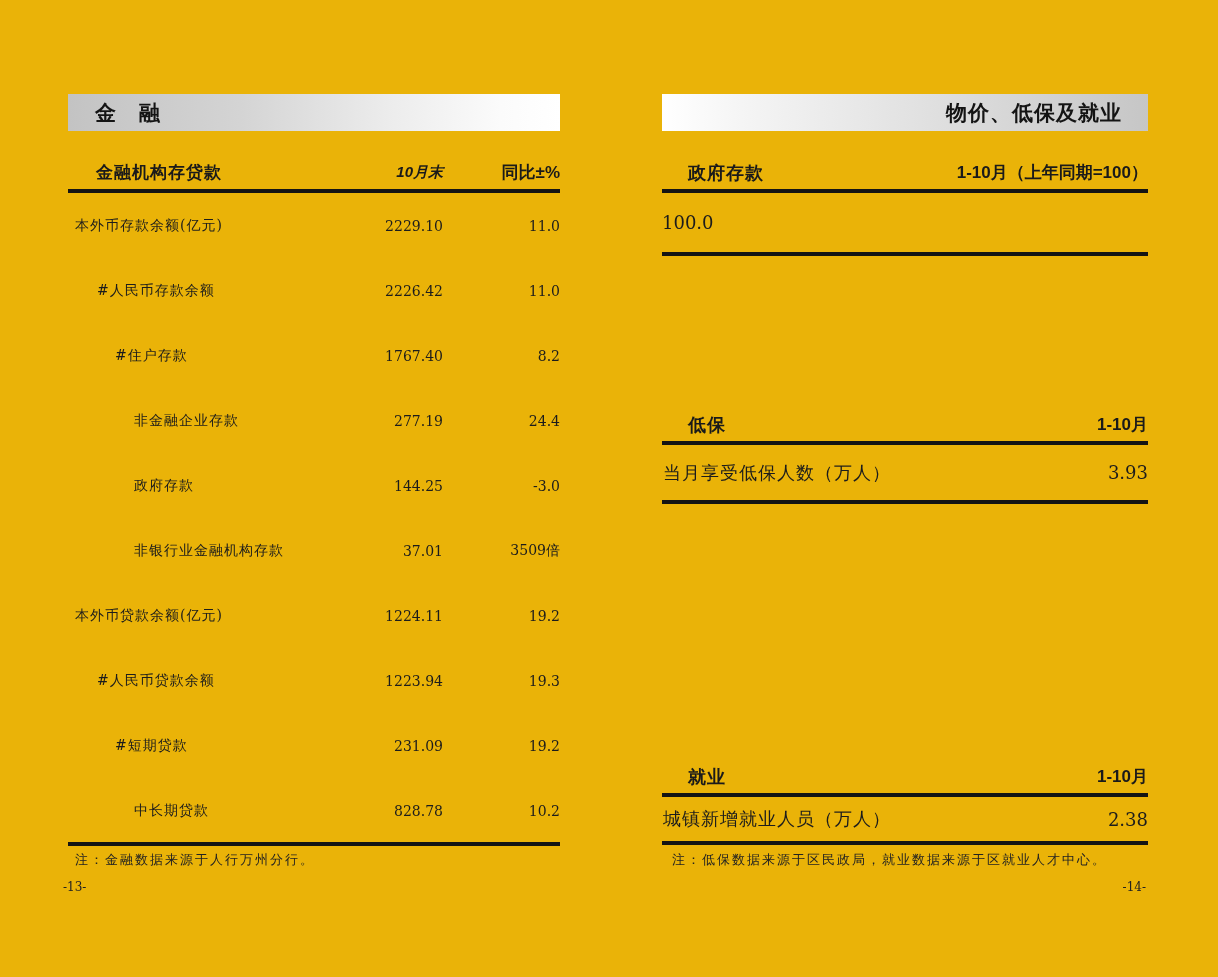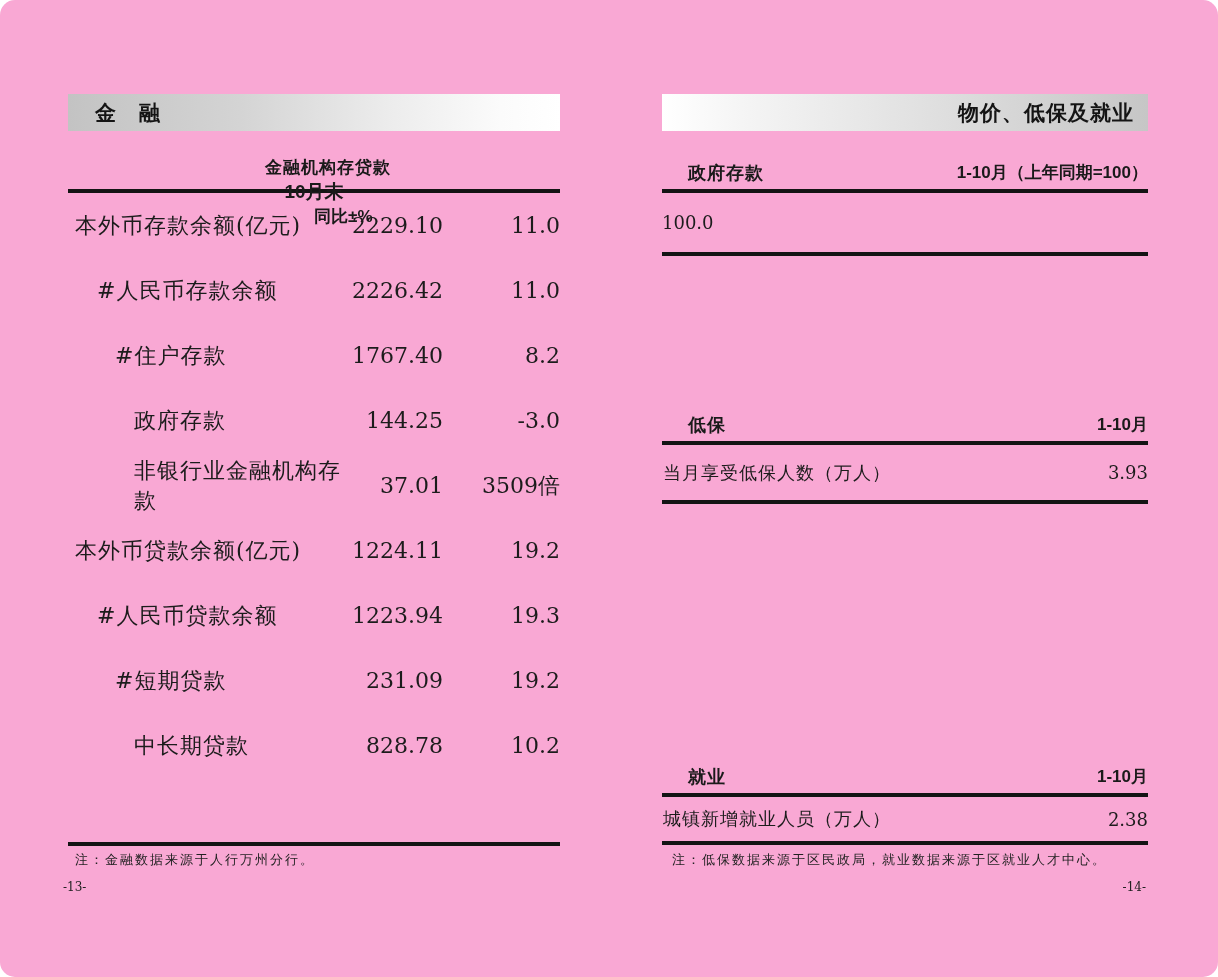--- a/index.html
+++ b/index.html
@@ -1,40 +1,40 @@
 <!DOCTYPE html>
 <html><head>
 <meta charset="utf-8">
 <style>
   html,body{margin:0;padding:0;background:#ffffff;}
   .canvas{
-    position:relative;width:1218px;height:977px;background:#f9a8d4;overflow:hidden;
-    font-family:"Liberation Sans","DejaVu Sans",sans-serif;color:#1a1a1a;border-radius:15px;
+    position:relative;width:1218px;height:977px;background:#eab308;overflow:hidden;
+    font-family:"Liberation Sans","DejaVu Sans",sans-serif;color:#1a1a1a;
   }
   .page{position:absolute;top:0;height:977px;}
   .page-left{left:68px;width:492px;}
   .page-right{left:662px;width:486px;}
 
   
   .banner{position:absolute;top:94px;left:0;right:0;height:37px;
     font-weight:bold;font-size:21px;line-height:37px;color:#141414;letter-spacing:1px;}
   .banner-left{background:linear-gradient(90deg,#c3c3c3 0%,#d4d4d4 35%,#ececec 65%,#fbfbfb 88%,#ffffff 100%);
     padding-left:27px;}
   .banner-right{background:linear-gradient(90deg,#ffffff 0%,#f4f4f4 18%,#e0e0e0 55%,#c6c6c6 100%);
-    text-align:right;padding-right:14px;}
+    text-align:right;padding-right:26px;}
 
   
   .fin-head{position:absolute;top:156px;left:0;right:0;height:33px;
-    display:flex;align-items:center;border-bottom:4px solid #141414;flex-direction:column;}
+    display:flex;align-items:center;border-bottom:4px solid #141414;}
   .fin-head .h-label{flex:1;padding-left:28px;font-weight:bold;font-size:17px;letter-spacing:1px;}
-  .fin-head .h-v1{width:100px;text-align:center;font-weight:bold;font-size:19px;}
+  .fin-head .h-v1{width:100px;text-align:right;font-weight:bold;font-size:15px;font-style:italic;}
   .fin-head .h-v2{width:117px;text-align:right;font-weight:bold;font-size:17px;}
   .fin-body{position:absolute;top:193px;left:0;right:0;height:649px;border-bottom:4px solid #141414;}
   .fin-row{display:flex;align-items:center;height:65px;
-    font-family:"DejaVu Serif","Liberation Serif",serif;font-size:22px;color:#1c1c1c;}
+    font-family:"DejaVu Serif","Liberation Serif",serif;font-size:14px;color:#1c1c1c;}
   .fin-row .r-label{flex:1;letter-spacing:1px;}
   .fin-row .r-v1{width:100px;text-align:right;}
   .fin-row .r-v2{width:117px;text-align:right;}
   .ind-0 .r-label{padding-left:7px;}
   .ind-1 .r-label{padding-left:29px;}
   .ind-2 .r-label{padding-left:47px;}
   .ind-3 .r-label{padding-left:66px;}
 
   
   .sec{position:absolute;left:0;right:0;}
@@ -88,20 +88,25 @@
     <span class="r-v1">2226.42</span>
     <span class="r-v2">11.0</span>
   </div>
 
   <div class="fin-row ind-2">
     <span class="r-label">#住户存款</span>
     <span class="r-v1">1767.40</span>
     <span class="r-v2">8.2</span>
   </div>
 
+  <div class="fin-row ind-3">
+    <span class="r-label">非金融企业存款</span>
+    <span class="r-v1">277.19</span>
+    <span class="r-v2">24.4</span>
+  </div>
 
   <div class="fin-row ind-3">
     <span class="r-label">政府存款</span>
     <span class="r-v1">144.25</span>
     <span class="r-v2">-3.0</span>
   </div>
 
   <div class="fin-row ind-3">
     <span class="r-label">非银行业金融机构存款</span>
     <span class="r-v1">37.01</span>

